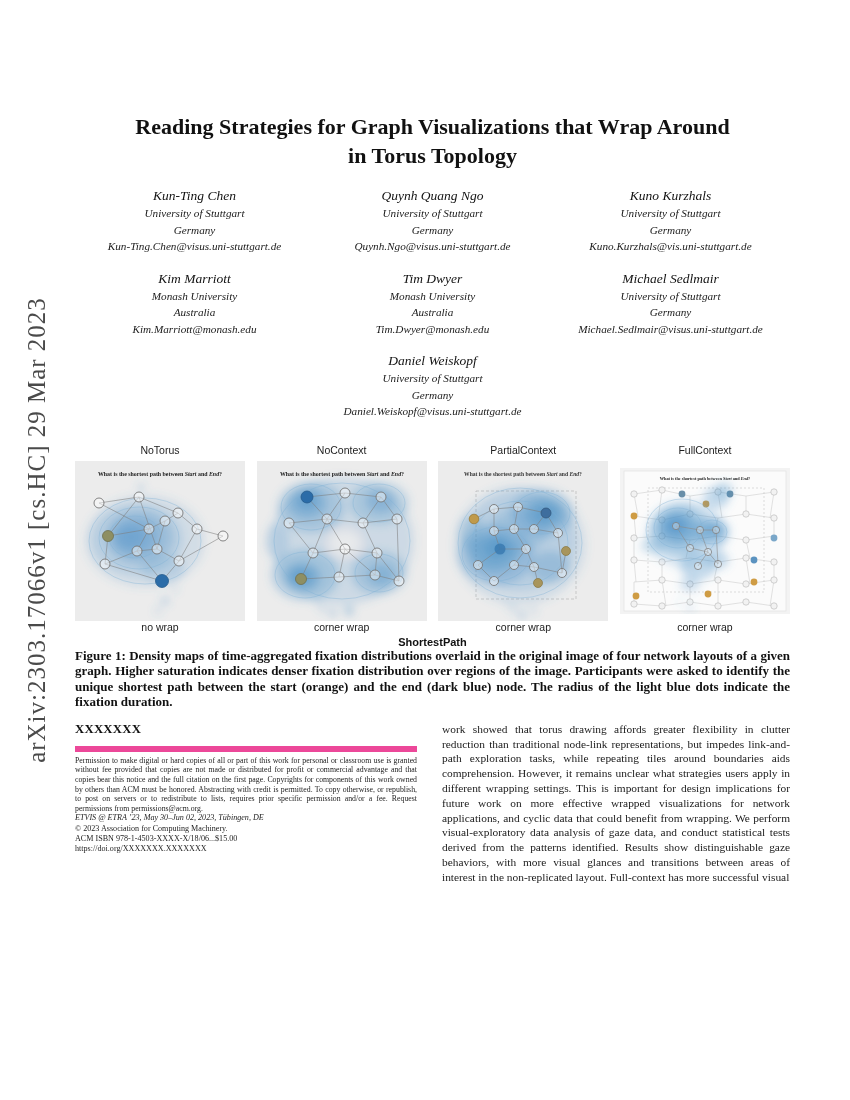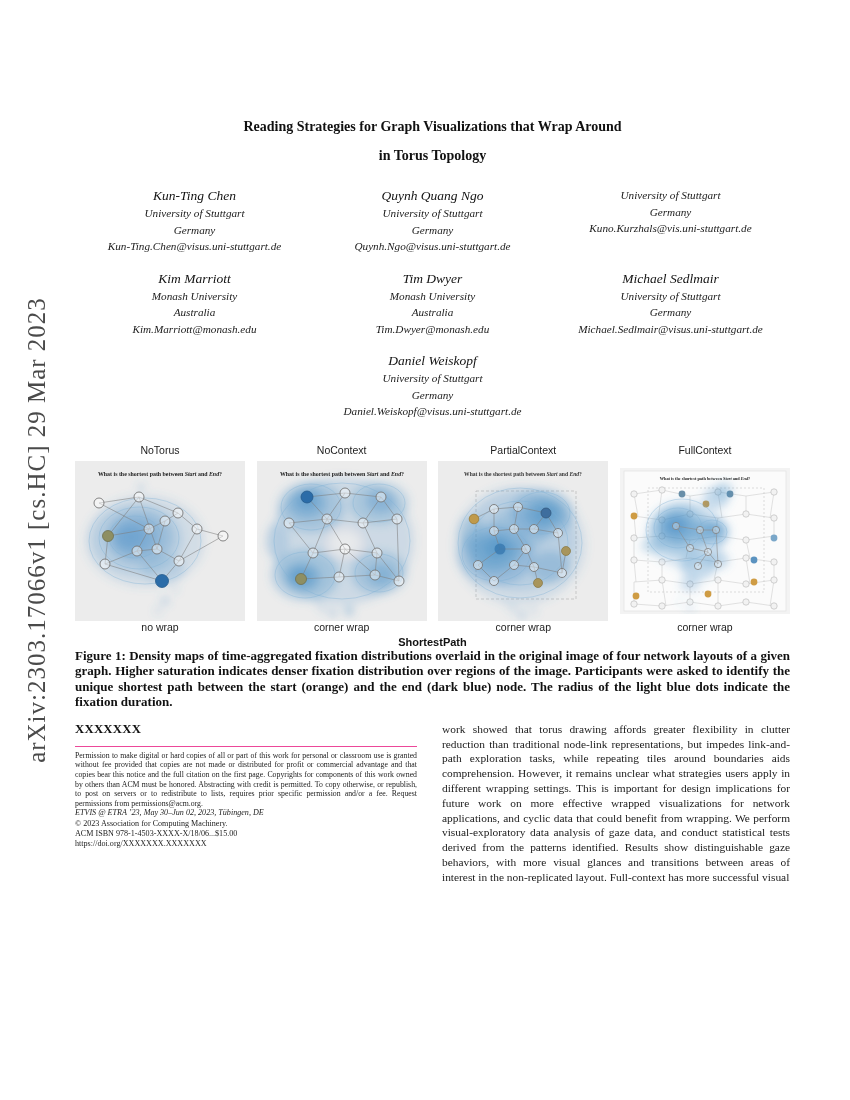--- a/index.html
+++ b/index.html
@@ -5,21 +5,21 @@
   * { margin:0; padding:0; box-sizing:border-box; }
   html,body { background:#fff; }
   body { width:850px; height:1100px; position:relative; font-family:"Liberation Serif","DejaVu Serif",serif; color:#1a1a1a; overflow:hidden; }
   .page { position:relative; width:850px; height:1100px; }
 
   
   .arxiv { position:absolute; top:530px; left:37px; transform:translate(-50%,-50%) rotate(-90deg); white-space:nowrap; font-size:25px; color:#4a4a4a; letter-spacing:1px; font-family:"Liberation Serif",serif; }
 
   .content { position:absolute; left:75px; top:0; width:715px; }
 
-  h1.title { margin-top:112px; text-align:center; font-size:14px; line-height:29px; font-weight:bold; color:#111; }
+  h1.title { margin-top:112px; text-align:center; font-size:22px; line-height:29px; font-weight:bold; color:#111; }
 
   .authors { margin-top:17px;font-style:italic; }
   .author-row { display:flex; justify-content:center; }
   .author-cell { width:238px; text-align:center; }
   .author-name { font-size:13.5px; line-height:18px; color:#111; }
   .author-line { font-size:11.2px; line-height:16.5px; color:#1a1a1a; }
   .author-email { font-size:11.2px; line-height:16.5px; color:#1a1a1a; width:196px; margin:0 auto; word-break:break-word; }
   .author-row + .author-row { margin-top:15px; }
 
   
@@ -36,21 +36,21 @@
 
   .caption { font-size:13px; line-height:15.6px; font-weight:bold; text-align:justify; color:#111; }
 
   
   .columns { margin-top:12px; display:flex; gap:25px; }
   .col-left { width:342px; }
   .col-right { width:348px;font-family:Liberation Serif, serif; }
   .abstract-heading { font-size:12.8px; font-weight:bold; letter-spacing:.2px; margin-bottom:5px; color:#111; }
   .body-par { font-size:11.4px; line-height:14.8px; text-align:justify; color:#1a1a1a; }
 
-  .footnote { margin-top:9px; border-top:1px solid #ec4899; padding-top:4px; }
+  .footnote { margin-top:9px; border-top:6px solid #ec4899; padding-top:4px; }
   .fn-perm { font-size:7.8px; line-height:9.6px; text-align:justify; color:#222; }
   .fn-line { font-size:8.1px; line-height:10.2px; color:#222; }
   .fn-conf { font-style:italic; }
   .fn-doi { color:#222; text-decoration:none; }
 
   
   .edge { stroke:#7d7d7d; stroke-width:.7; fill:none; opacity:.8; }
   .node { fill:rgba(255,255,255,.45); stroke:#777; stroke-width:.9; }
   .blob { fill:#4a90c6; }
   .ctr { fill:none; stroke:#7fb0d4; stroke-width:.7; opacity:.55; }
@@ -79,20 +79,21 @@
           <div class="author-line">Germany</div>
           <div class="author-email">Kun-Ting.Chen@visus.uni-stuttgart.de</div>
         </div>
         <div class="author-cell">
           <div class="author-name">Quynh Quang Ngo</div>
           <div class="author-line">University of Stuttgart</div>
           <div class="author-line">Germany</div>
           <div class="author-email">Quynh.Ngo@visus.uni-stuttgart.de</div>
         </div>
         <div class="author-cell">
+          <div class="author-name">Kuno Kurzhals</div>
           <div class="author-line">University of Stuttgart</div>
           <div class="author-line">Germany</div>
           <div class="author-email">Kuno.Kurzhals@vis.uni-stuttgart.de</div>
         </div>
       </div>
       <div class="author-row">
         <div class="author-cell">
           <div class="author-name">Kim Marriott</div>
           <div class="author-line">Monash University</div>
           <div class="author-line">Australia</div>

